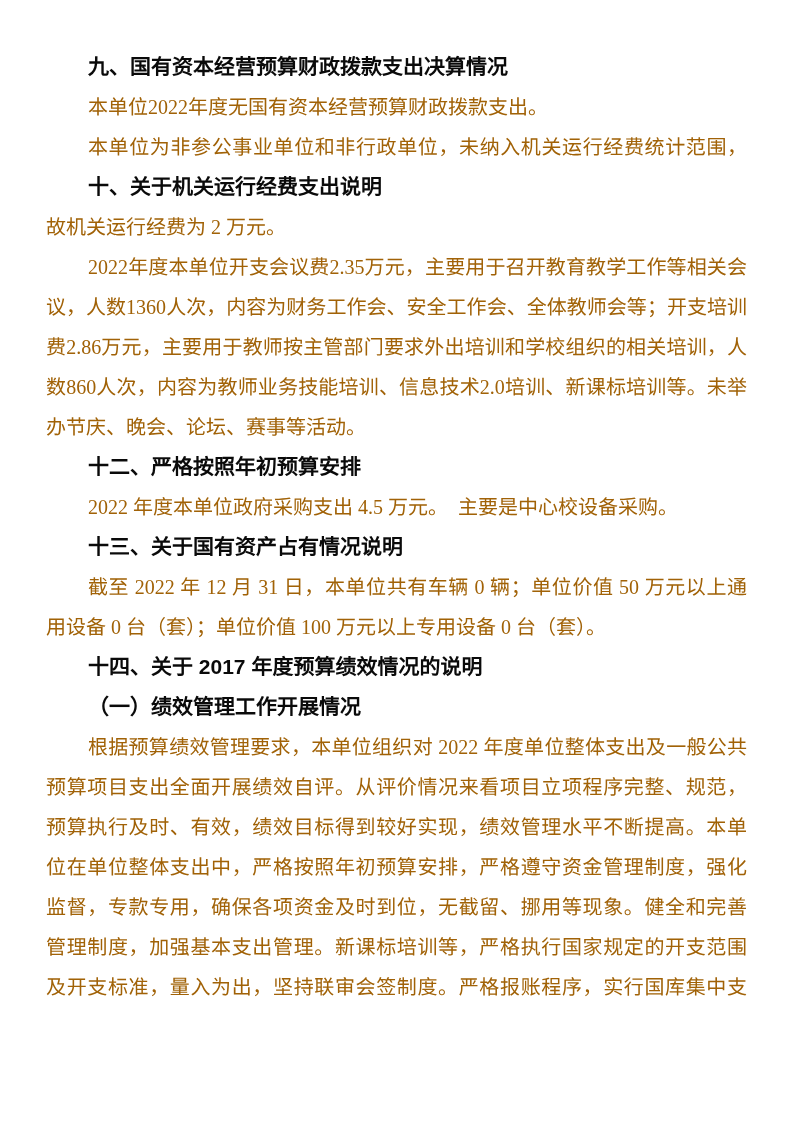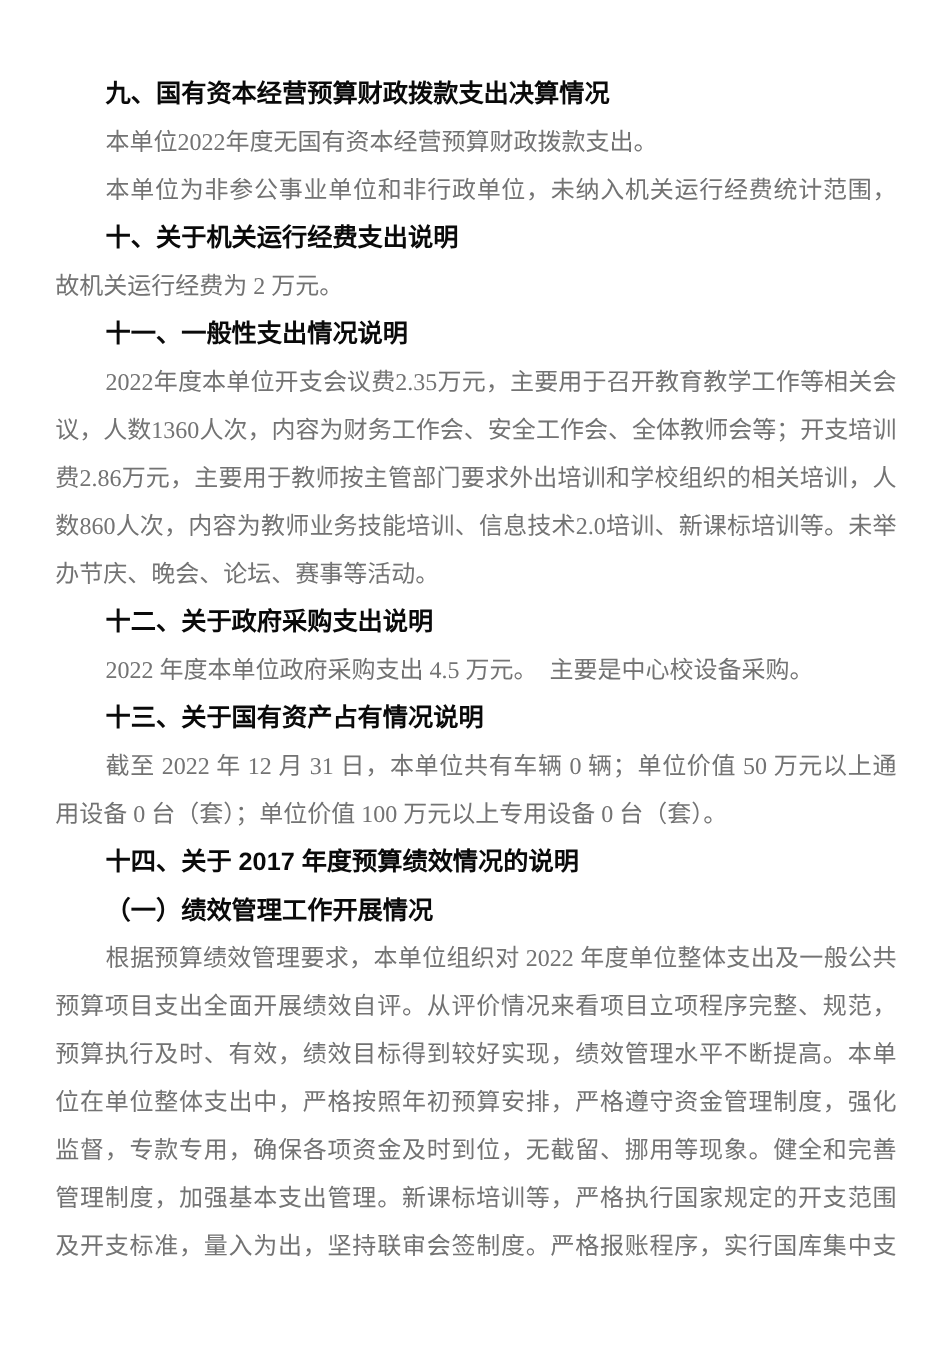--- a/index.html
+++ b/index.html
@@ -10,29 +10,29 @@
   .page {
     position: relative;
     width: 793px;
     height: 1122px;
     background: #ffffff;
     overflow: hidden;
     font-family: "Liberation Serif", "DejaVu Serif", serif;
   }
   .content {
     position: absolute;
-    top: 59px;
+    top: 47px;
     left: 46px;
     width: 701px;
   }
   .line {
     height: 40px;
     line-height: 40px;
     font-size: 20px;
-    color: #737373;
+    color: #a16207;
     white-space: nowrap;
     text-align: left;
   }
   .line.indent {
     padding-left: 42px;
   }
   .line.fill {
     text-align: justify;
     text-align-last: justify;
     text-justify: inter-character;
@@ -53,27 +53,26 @@
 </head>
 <body>
 
 <div class="page">
   <div class="content">
     <div class="line heading indent">九、国有资本经营预算财政拨款支出决算情况</div>
     <div class="line indent">本单位2022年度无国有资本经营预算财政拨款支出。</div>
     <div class="line indent fill">本单位为非参公事业单位和非行政单位，未纳入机关运行经费统计范围，</div>
     <div class="line heading indent">十、关于机关运行经费支出说明</div>
     <div class="line">故机关运行经费为 2 万元。</div>
-    <div class="line heading indent">十一、一般性支出情况说明</div>
     <div class="line indent fill">2022年度本单位开支会议费2.35万元，主要用于召开教育教学工作等相关会</div>
     <div class="line fill">议，人数1360人次，内容为财务工作会、安全工作会、全体教师会等；开支培训</div>
     <div class="line fill">费2.86万元，主要用于教师按主管部门要求外出培训和学校组织的相关培训，人</div>
     <div class="line fill">数860人次，内容为教师业务技能培训、信息技术2.0培训、新课标培训等。未举</div>
     <div class="line">办节庆、晚会、论坛、赛事等活动。</div>
-    <div class="line heading indent">十二、关于政府采购支出说明</div>
+    <div class="line heading indent">十二、严格按照年初预算安排</div>
     <div class="line indent">2022 年度本单位政府采购支出 4.5 万元。　主要是中心校设备采购。</div>
     <div class="line heading indent">十三、关于国有资产占有情况说明</div>
     <div class="line indent fill">截至 2022 年 12 月 31 日，本单位共有车辆 0 辆；单位价值 50 万元以上通</div>
     <div class="line">用设备 0 台（套）；单位价值 100 万元以上专用设备 0 台（套）。</div>
     <div class="line heading indent">十四、关于 2017 年度预算绩效情况的说明</div>
     <div class="line subheading indent">（一）绩效管理工作开展情况</div>
     <div class="line indent fill">根据预算绩效管理要求，本单位组织对 2022 年度单位整体支出及一般公共</div>
     <div class="line fill">预算项目支出全面开展绩效自评。从评价情况来看项目立项程序完整、规范，</div>
     <div class="line fill">预算执行及时、有效，绩效目标得到较好实现，绩效管理水平不断提高。本单</div>
     <div class="line fill">位在单位整体支出中，严格按照年初预算安排，严格遵守资金管理制度，强化</div>

